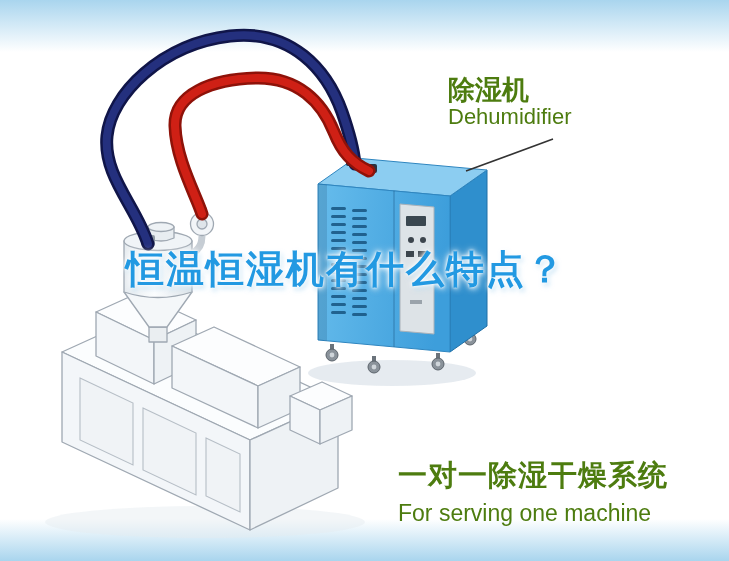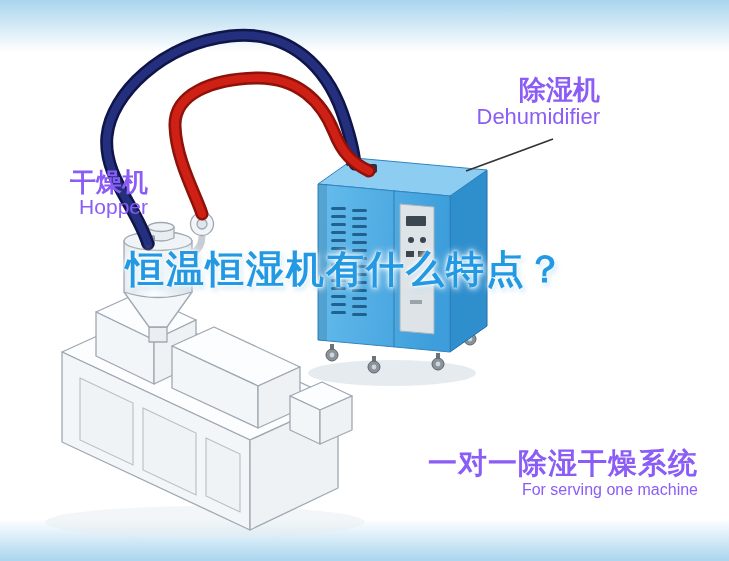--- a/index.html
+++ b/index.html
@@ -10,35 +10,35 @@
     --sky-band:#a9d5ee;
   }
   *{margin:0;padding:0;box-sizing:border-box;}
   body{background:#fff;font-family:"Liberation Sans",sans-serif;}
   .stage{position:relative;width:729px;height:561px;background:#fff;overflow:hidden;}
   .band-top{position:absolute;top:0;left:0;right:0;height:52px;
     background:linear-gradient(180deg,var(--sky-band) 0%,rgba(255,255,255,0) 100%);}
   .band-bottom{position:absolute;bottom:0;left:0;right:0;height:42px;
     background:linear-gradient(0deg,var(--sky-band) 0%,rgba(255,255,255,0) 100%);}
   svg.scene{position:absolute;top:0;left:0;}
-  .label-block{position:absolute;text-align:right;color:#8b5cf6;line-height:1.08;}
+  .label-block{position:absolute;text-align:left;color:#4d7c0f;line-height:1.08;}
   .cn{font-weight:bold;font-family:"Liberation Sans",sans-serif;}
   .en{font-family:Liberation Sans, sans-serif;}
   .hopper-label{left:44px;top:168px;width:104px;}
   .hopper-label .cn{font-size:26px;}
   .hopper-label .en{font-size:21px;}
   .dehum-label{left:448px;top:76px;width:152px;}
   .dehum-label .cn{font-size:27px;}
   .dehum-label .en{font-size:22px;}
   .headline{position:absolute;left:126px;top:244px;white-space:nowrap;
     font-size:38px;font-weight:bold;letter-spacing:2px;color:var(--headline-blue);
     text-shadow:0 0 2px #fff,0 0 5px #fff,0 0 9px rgba(255,255,255,.95),2px 3px 5px rgba(130,195,235,.55);}
-  .caption{left:398px;top:448px;width:300px;}
+  .caption{left:398px;top:460px;width:300px;}
   .caption .cn{font-size:29px;letter-spacing:1px;}
-  .caption .en{font-size:16px;margin-top:2px;}
+  .caption .en{font-size:23px;margin-top:10px;}
   .m-stroke{stroke:#9fa8b2;stroke-width:1.3;stroke-linejoin:round;}
   .panel{fill:#f0f3f6;stroke:#b6bec6;stroke-width:1.1;}
   .vent{fill:#16537f;opacity:.85;}
 </style>
 </head>
 <body>
 
 <div class="stage">
   <div class="band-top"></div>
   <div class="band-bottom"></div>
@@ -180,24 +180,20 @@
       <path d="M148,244 C136,206 103,176 107,136 C111,94 162,44 230,36 C292,29 327,70 342,112 C350,135 354,153 355,164" style="stroke:var(--pipe-navy)" stroke-width="8"></path>
     </g>
     <g fill="none" stroke-linecap="round">
       <path d="M202,214 C196,195 176,160 175,126 C174,94 212,79 256,78 C298,77 322,102 334,132 C342,152 352,163 369,171" style="stroke:var(--pipe-red-dark)" stroke-width="13"></path>
       <path d="M202,214 C196,195 176,160 175,126 C174,94 212,79 256,78 C298,77 322,102 334,132 C342,152 352,163 369,171" style="stroke:var(--pipe-red)" stroke-width="8"></path>
     </g>
 
     <line x1="553" y1="139" x2="466" y2="171" stroke="#333" stroke-width="1.6"></line>
   </svg>
 
-  <div class="label-block hopper-label">
-    <div class="cn">干燥机</div>
-    <div class="en">Hopper</div>
-  </div>
 
   <div class="label-block dehum-label">
     <div class="cn">除湿机</div>
     <div class="en">Dehumidifier</div>
   </div>
 
   <div class="headline">恒温恒湿机有什么特点？</div>
 
   <div class="label-block caption">
     <div class="cn">一对一除湿干燥系统</div>

